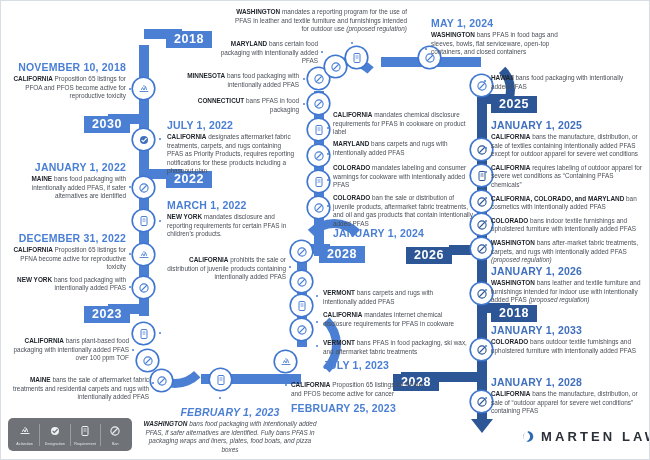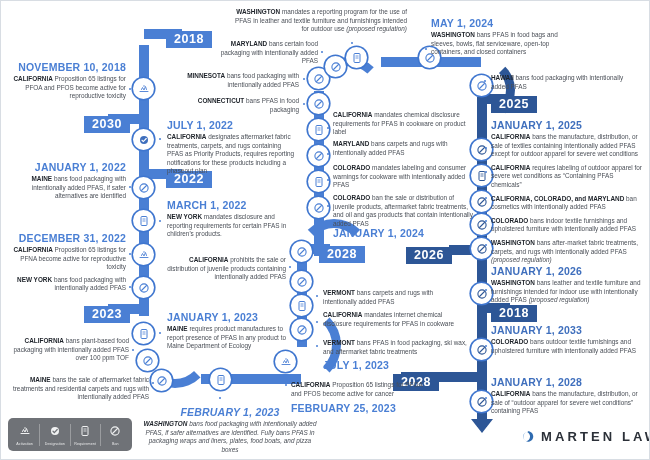--- a/index.html
+++ b/index.html
@@ -490,24 +490,20 @@
   <div class="dot" style="left:326px;top:204px;"></div>
 
   <div class="blk lalign" style="left:332px;top:226px;width:140px;">
     <div class="hd">JANUARY 1, 2024</div>
   </div>
   <div class="blk ralign" style="left:165px;top:255px;width:120px;">
     <div class="it"><b>CALIFORNIA</b> <span>prohibits the sale or distribution of juvenile products containing intentionally added PFAS</span></div>
   </div>
   <div class="dot" style="left:288px;top:265px;"></div>
 
-  <div class="blk lalign" style="left:166px;top:310px;width:130px;">
-    <div class="hd">JANUARY 1, 2023</div>
-    <div class="it"><b>MAINE</b> <span>requires product manufactures to report presence of PFAS in any product to Maine Department of Ecology</span></div>
-  </div>
   <div class="dot" style="left:158px;top:331px;"></div>
 
   <div class="blk ralign" style="left:10px;top:336px;width:118px;">
     <div class="it"><b>CALIFORNIA</b> <span>bans plant-based food packaging with intentionally added PFAS over 100 ppm TOF</span></div>
   </div>
   <div class="dot" style="left:131px;top:348px;"></div>
 
   <div class="blk ralign" style="left:10px;top:375px;width:138px;">
     <div class="it"><b>MAINE</b> <span>bans the sale of aftermarket fabric treatments and residential carpets and rugs with intentionally added PFAS</span></div>
   </div>

